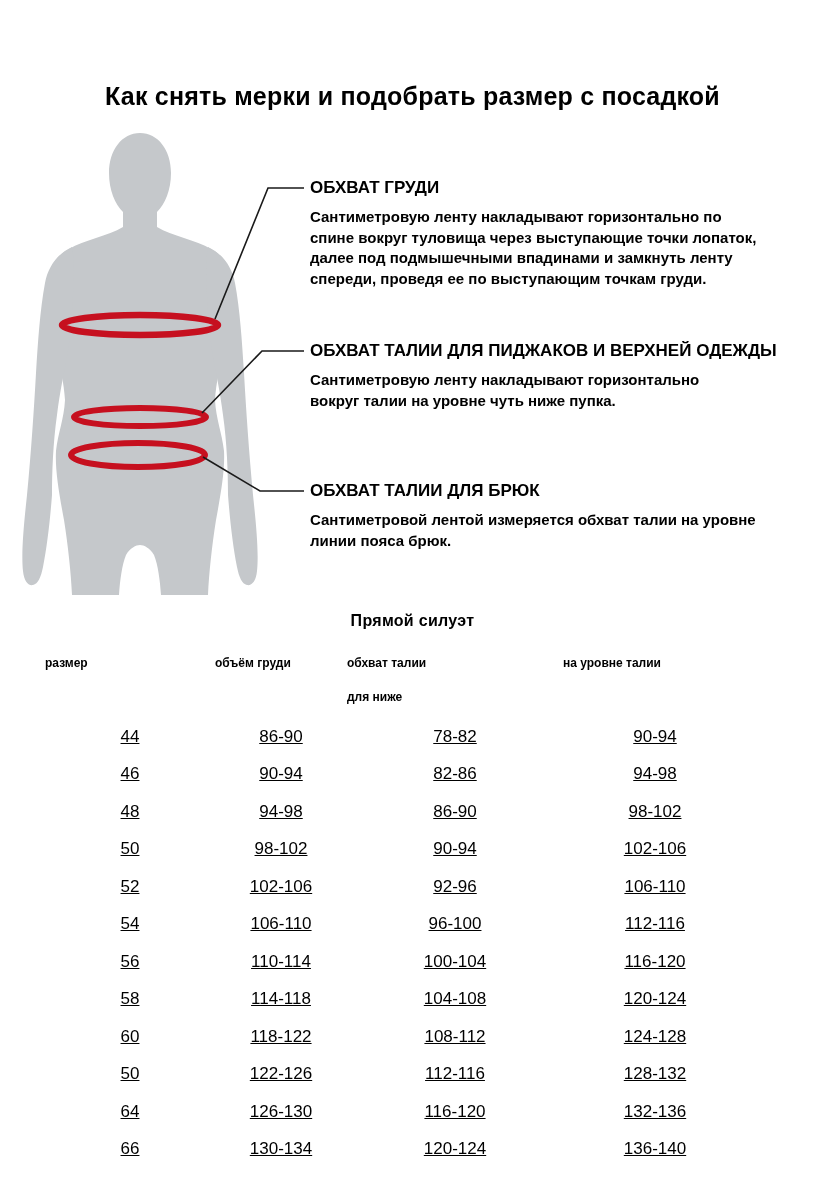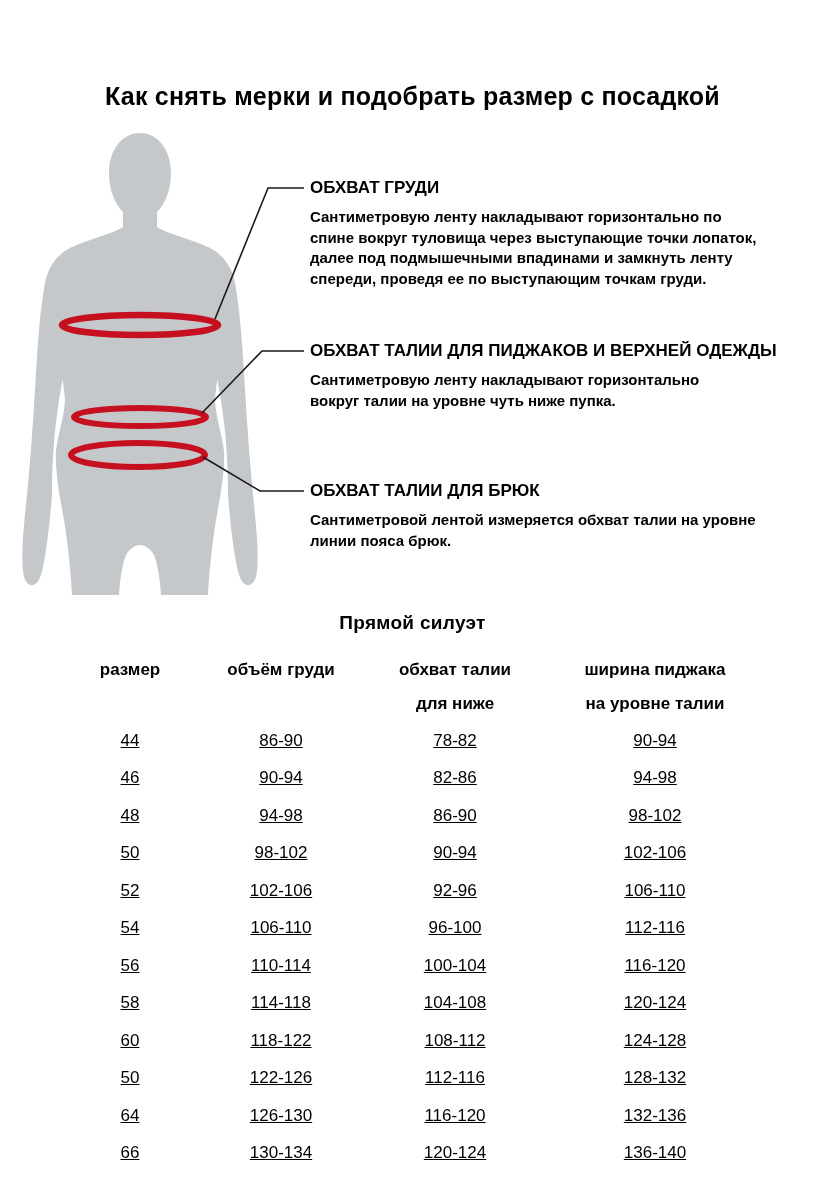--- a/index.html
+++ b/index.html
@@ -32,29 +32,29 @@
   .a1{left:310px;top:52px;width:460px;}
   .a1 .desc{width:452px;}
   .a2{left:310px;top:215px;width:505px;}
   .a2 .desc{width:430px;}
   .a3{left:310px;top:355px;width:490px;}
   .a3 .desc{width:480px;}
 
   .size-section{position:absolute;top:612px;left:0;width:825px;}
   .table-title{
     text-align:center;
-    font-size:19px;font-weight:700;
+    font-size:16px;font-weight:700;
     letter-spacing:0.3px;
   }
   .size-table{margin:26px 0 0 45px;width:702px;}
   .thead,.trow{
     display:grid;
     grid-template-columns:170px 132px 216px 184px;
   }
-  .thead .hcell{text-align:center;font-weight:700;font-size:17px;}
+  .thead .hcell{text-align:left;font-weight:700;font-size:12px;}
   .thead .hline1{margin-bottom:12px;min-height:22px;}
   .thead .hline2{min-height:22px;margin-bottom:6px;}
   .trow{height:37.5px;align-items:center;}
   .tcell{text-align:center;font-size:17px;font-weight:400;text-decoration:underline;}
 </style>
 </head>
 <body>
 
 <div class="page">
 
@@ -155,21 +155,20 @@
         </div>
         <div class="hcell">
           <div class="hline1">объём груди</div>
           <div class="hline2"></div>
         </div>
         <div class="hcell">
           <div class="hline1">обхват талии</div>
           <div class="hline2">для ниже</div>
         </div>
         <div class="hcell">
-          <div class="hline1">ширина пиджака</div>
           <div class="hline2">на уровне талии</div>
         </div>
       </div>
       <div>
           <div class="trow">
             <div class="tcell">44</div>
             <div class="tcell">86-90</div>
             <div class="tcell">78-82</div>
             <div class="tcell">90-94</div>
           </div>

